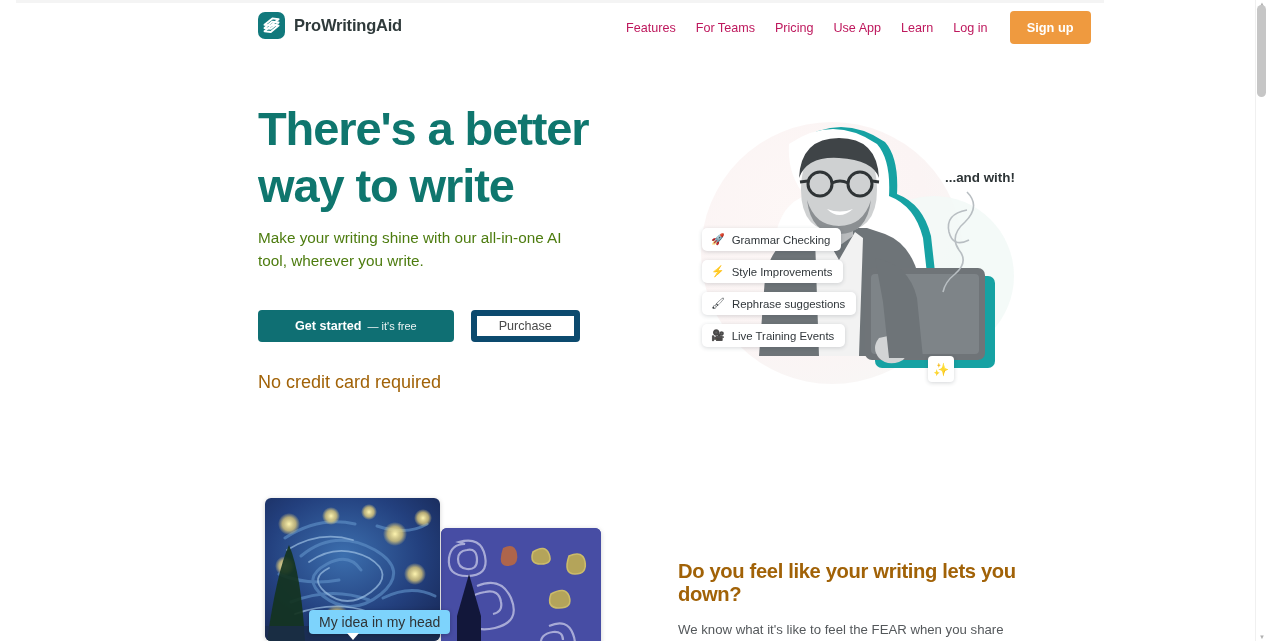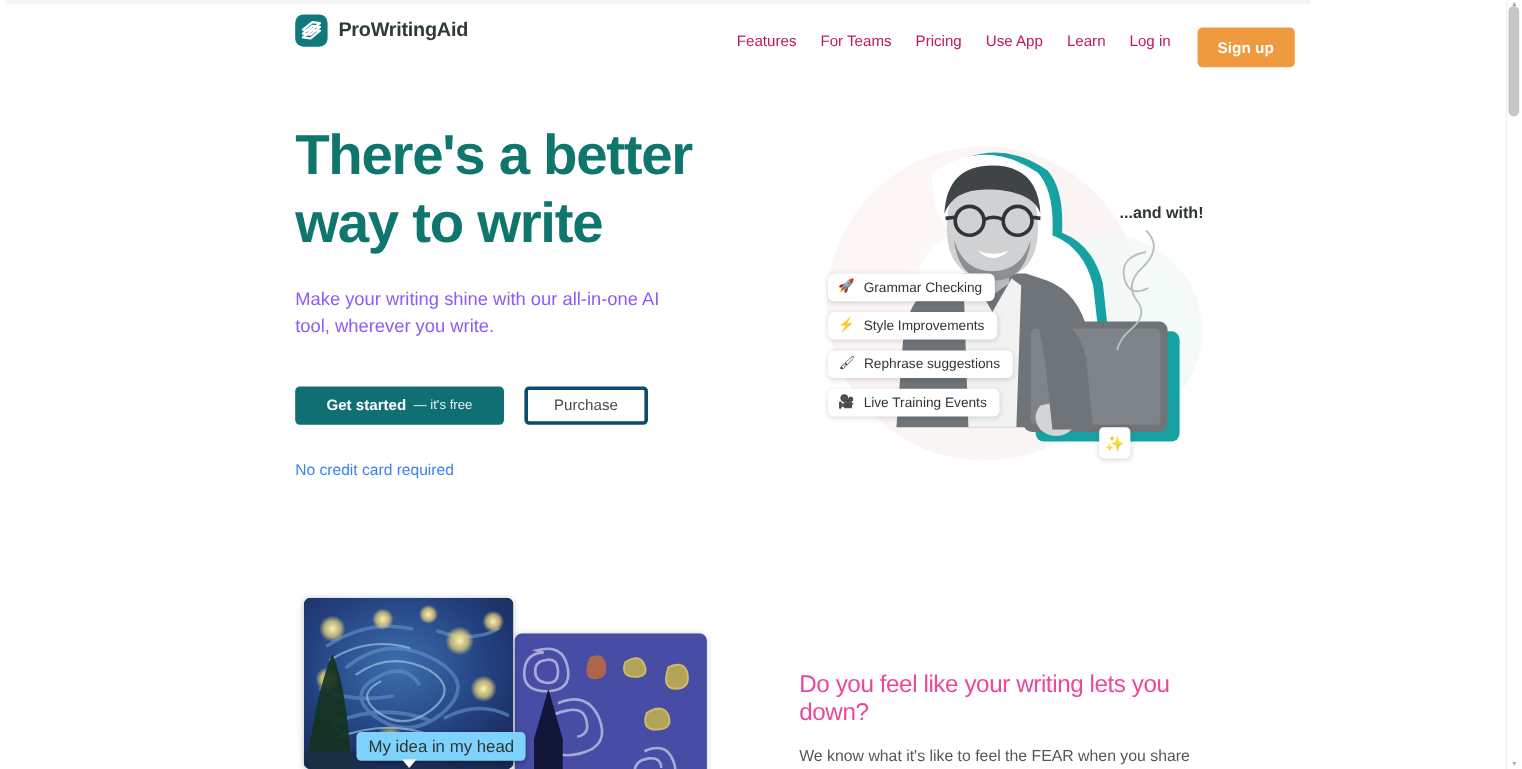--- a/index.html
+++ b/index.html
@@ -10,21 +10,21 @@
     width: 1268px; height: 641px;
     overflow: hidden;
     font-family: "Liberation Sans", sans-serif;
     color: #3a3a3a;
     position: relative;
   }
 
   
   .viewport {
     position: absolute;
-    left: 4px; top: 0;
+    left: 16px; top: 0;
     width: 1088px; height: 641px;
     overflow: hidden;
     background: #ffffff;
   }
   .top-edge {
     position: absolute; left: 0; top: 0;
     width: 1256px; height: 3px;
     background: #f4f4f4;
   }
 
@@ -73,81 +73,80 @@
     white-space: nowrap;
   }
   .nav a.signup {
     background: #ef9a3f;
     color: #ffffff;
     font-weight: bold;
     border-radius: 4px;
     padding: 9px 17px;
     margin-left: 12px;
     font-size: 12.8px;
-    margin-top: 12px;
   }
 
   
   .hero-copy {
     position: absolute;
     left: 242px; top: 100px;
     width: 380px;
   }
   .hero-title {
     margin: 0;
     font-size: 47px;
     line-height: 57px;
     font-weight: bold;
     color: #0f766e;
     letter-spacing: -1.1px;
   }
   .hero-sub {
-    margin: 24px 0 0 0;
+    margin: 12px 0 0 0;
     font-size: 15.3px;
     line-height: 23px;
-    color: #8b5cf6;
+    color: #4d7c0f;
     max-width: 330px;
   }
   .hero-actions {
     margin-top: 38px;
     display: flex;
     align-items: center;
     gap: 17px;
   }
   .btn-primary {
     background: #0f6f73;
     color: #ffffff;
     border: none;
     border-radius: 4px;
-    padding: 0 26px;
+    padding: 0 37px;
     height: 32px;
     font-size: 12.6px;
     font-family: "Liberation Sans", sans-serif;
     cursor: pointer;
     display: inline-flex; align-items: center; gap: 6px;
     white-space: nowrap;
   }
   .btn-primary .strong { font-weight: bold; }
   .btn-primary .light { font-size: 11px; opacity: .92; text-align: center; }
   .btn-secondary {
     background: #ffffff;
     color: #4a4a4a;
-    border: 3px solid #0c4a6e;
+    border: 6px solid #0c4a6e;
     border-radius: 4px;
     padding: 0 22px;
     height: 32px;
     font-size: 12.6px;
     font-family: "Liberation Sans", sans-serif;
     cursor: pointer;
     white-space: nowrap;
   }
   .hero-note {
     margin-top: 30px;
-    font-size: 13px;
-    color: #3b82f6;
+    font-size: 18px;
+    color: #a16207;
   }
 
   
   .hero-art {
     position: absolute;
     left: 663px; top: 108px;
     width: 360px; height: 280px;
   }
   .art-circle {
     position: absolute;
@@ -248,22 +247,22 @@
   }
 
   .lower-copy {
     position: absolute;
     left: 662px; top: 560px;
     width: 370px;
   }
   .lower-title {
     margin: 0;
     font-size: 20.2px;
-    font-weight: normal;
-    color: #ec4899;
+    font-weight: bold;
+    color: #a16207;
     letter-spacing: -0.35px;
   }
   .lower-body {
     margin: 14px 0 0 0;
     font-size: 13.2px;
     line-height: 20px;
     color: #54585b;
     width: 345px;
   }
 

